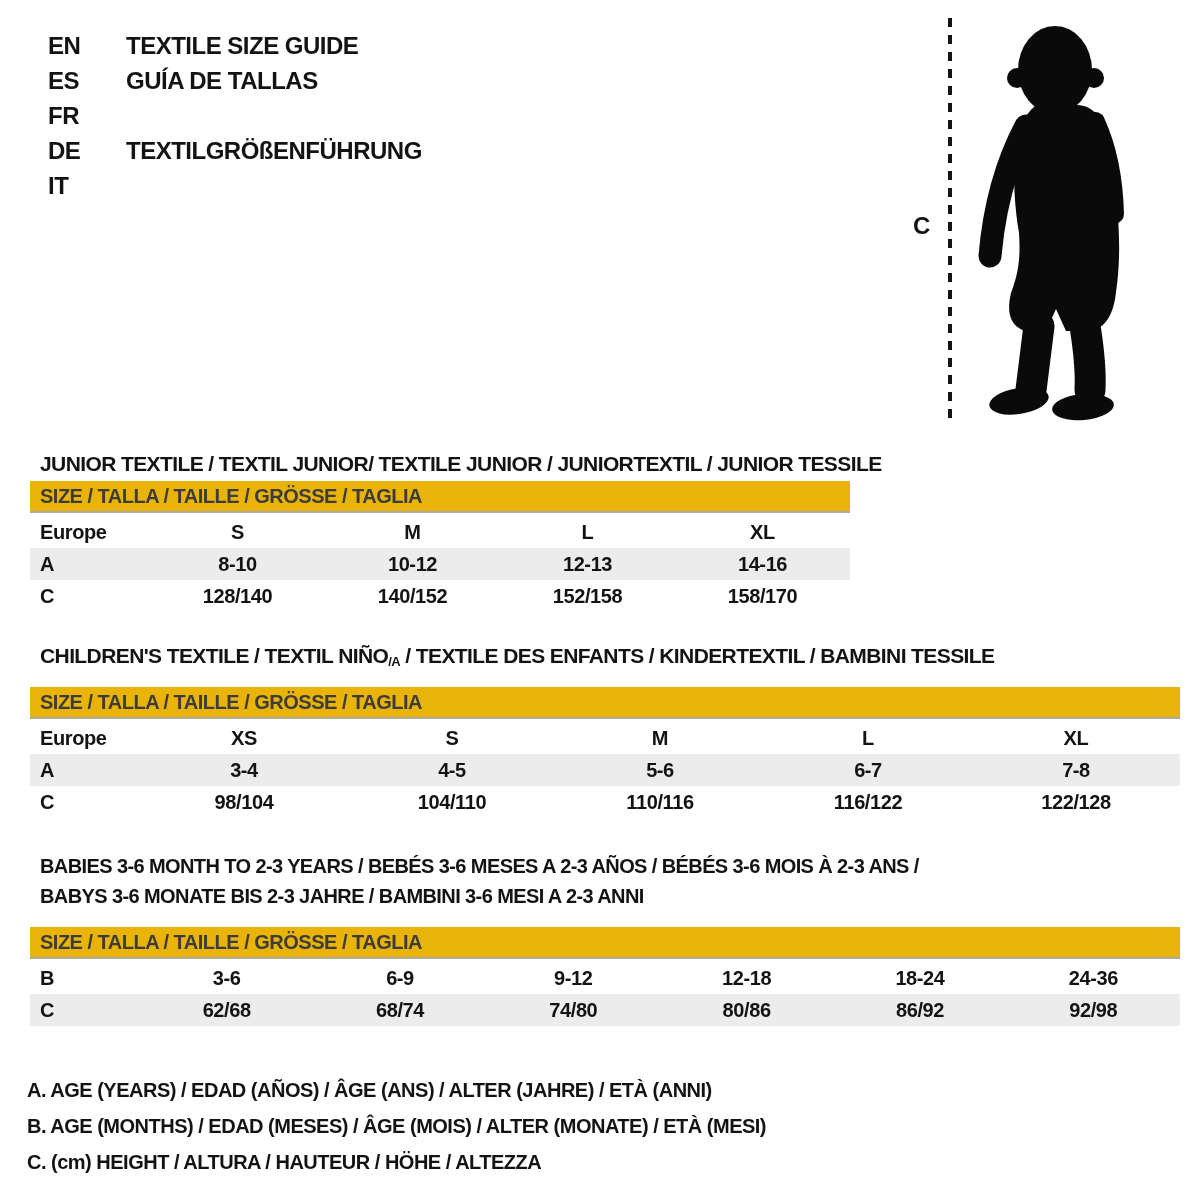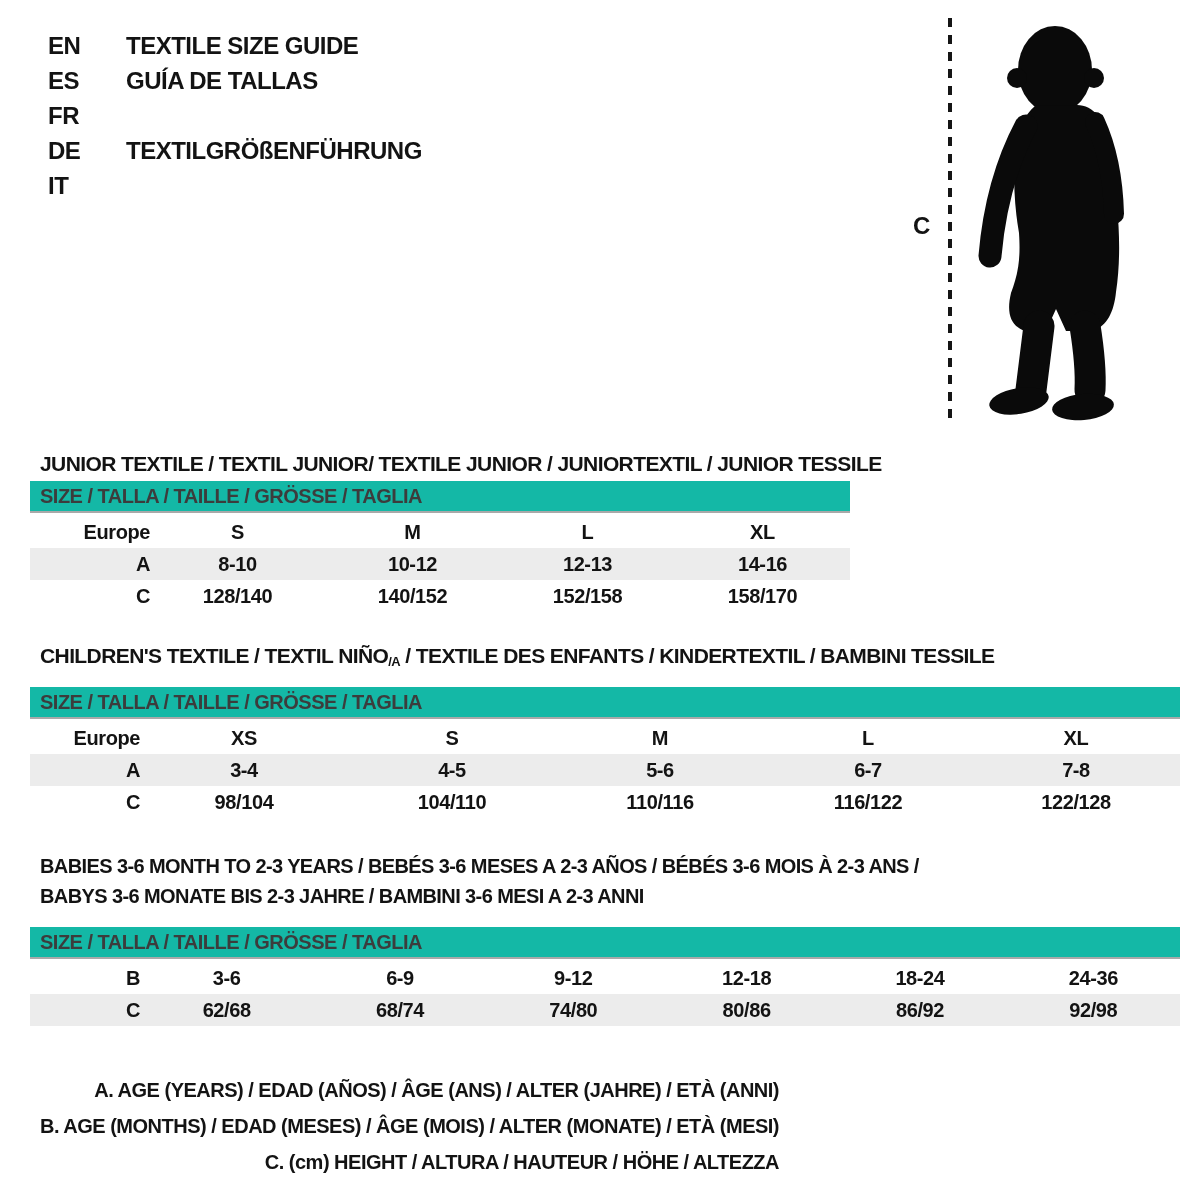--- a/index.html
+++ b/index.html
@@ -52,46 +52,46 @@
     position: absolute; left: 40px;
     font-size: 20px; font-weight: 700;
     letter-spacing: -0.6px;
     line-height: 30px;
     white-space: nowrap;
   }
 
   
   .size-table { position: absolute; left: 30px; }
   .size-bar {
-    background: #14b8a6;
+    background: #eab308;
     border-bottom: 2px solid #a9a9a9;
     height: 30px; line-height: 30px;
     padding-left: 10px;
     font-size: 20px; font-weight: 700;
     letter-spacing: -0.5px;
     color: #3c3c3c;
     margin-bottom: 3px;
   }
   .trow {
     display: flex;
     height: 32px; line-height: 32px;
     font-size: 20px; font-weight: 700;
     letter-spacing: -0.4px;
   }
   .trow.shaded { background: #ececec; }
-  .tlabel { padding-left: 10px; text-align: right; }
+  .tlabel { padding-left: 10px; text-align: left; }
   .tcell { flex: 1; text-align: center; }
   .tbl-junior { width: 820px; }
   .tbl-junior .tlabel { width: 110px; }
   .tbl-wide { width: 1150px; }
   .tbl-wide .tlabel { width: 100px; }
 
   
   .legend {
-    position: absolute; left: 40px; top: 1072px; text-align: right;
+    position: absolute; left: 27px; top: 1072px;
   }
   .legend-line {
     height: 36px; line-height: 36px;
     font-size: 20px; font-weight: 700;
     letter-spacing: -0.5px;
     white-space: nowrap;
   }
 </style>
 </head>
 <body>

